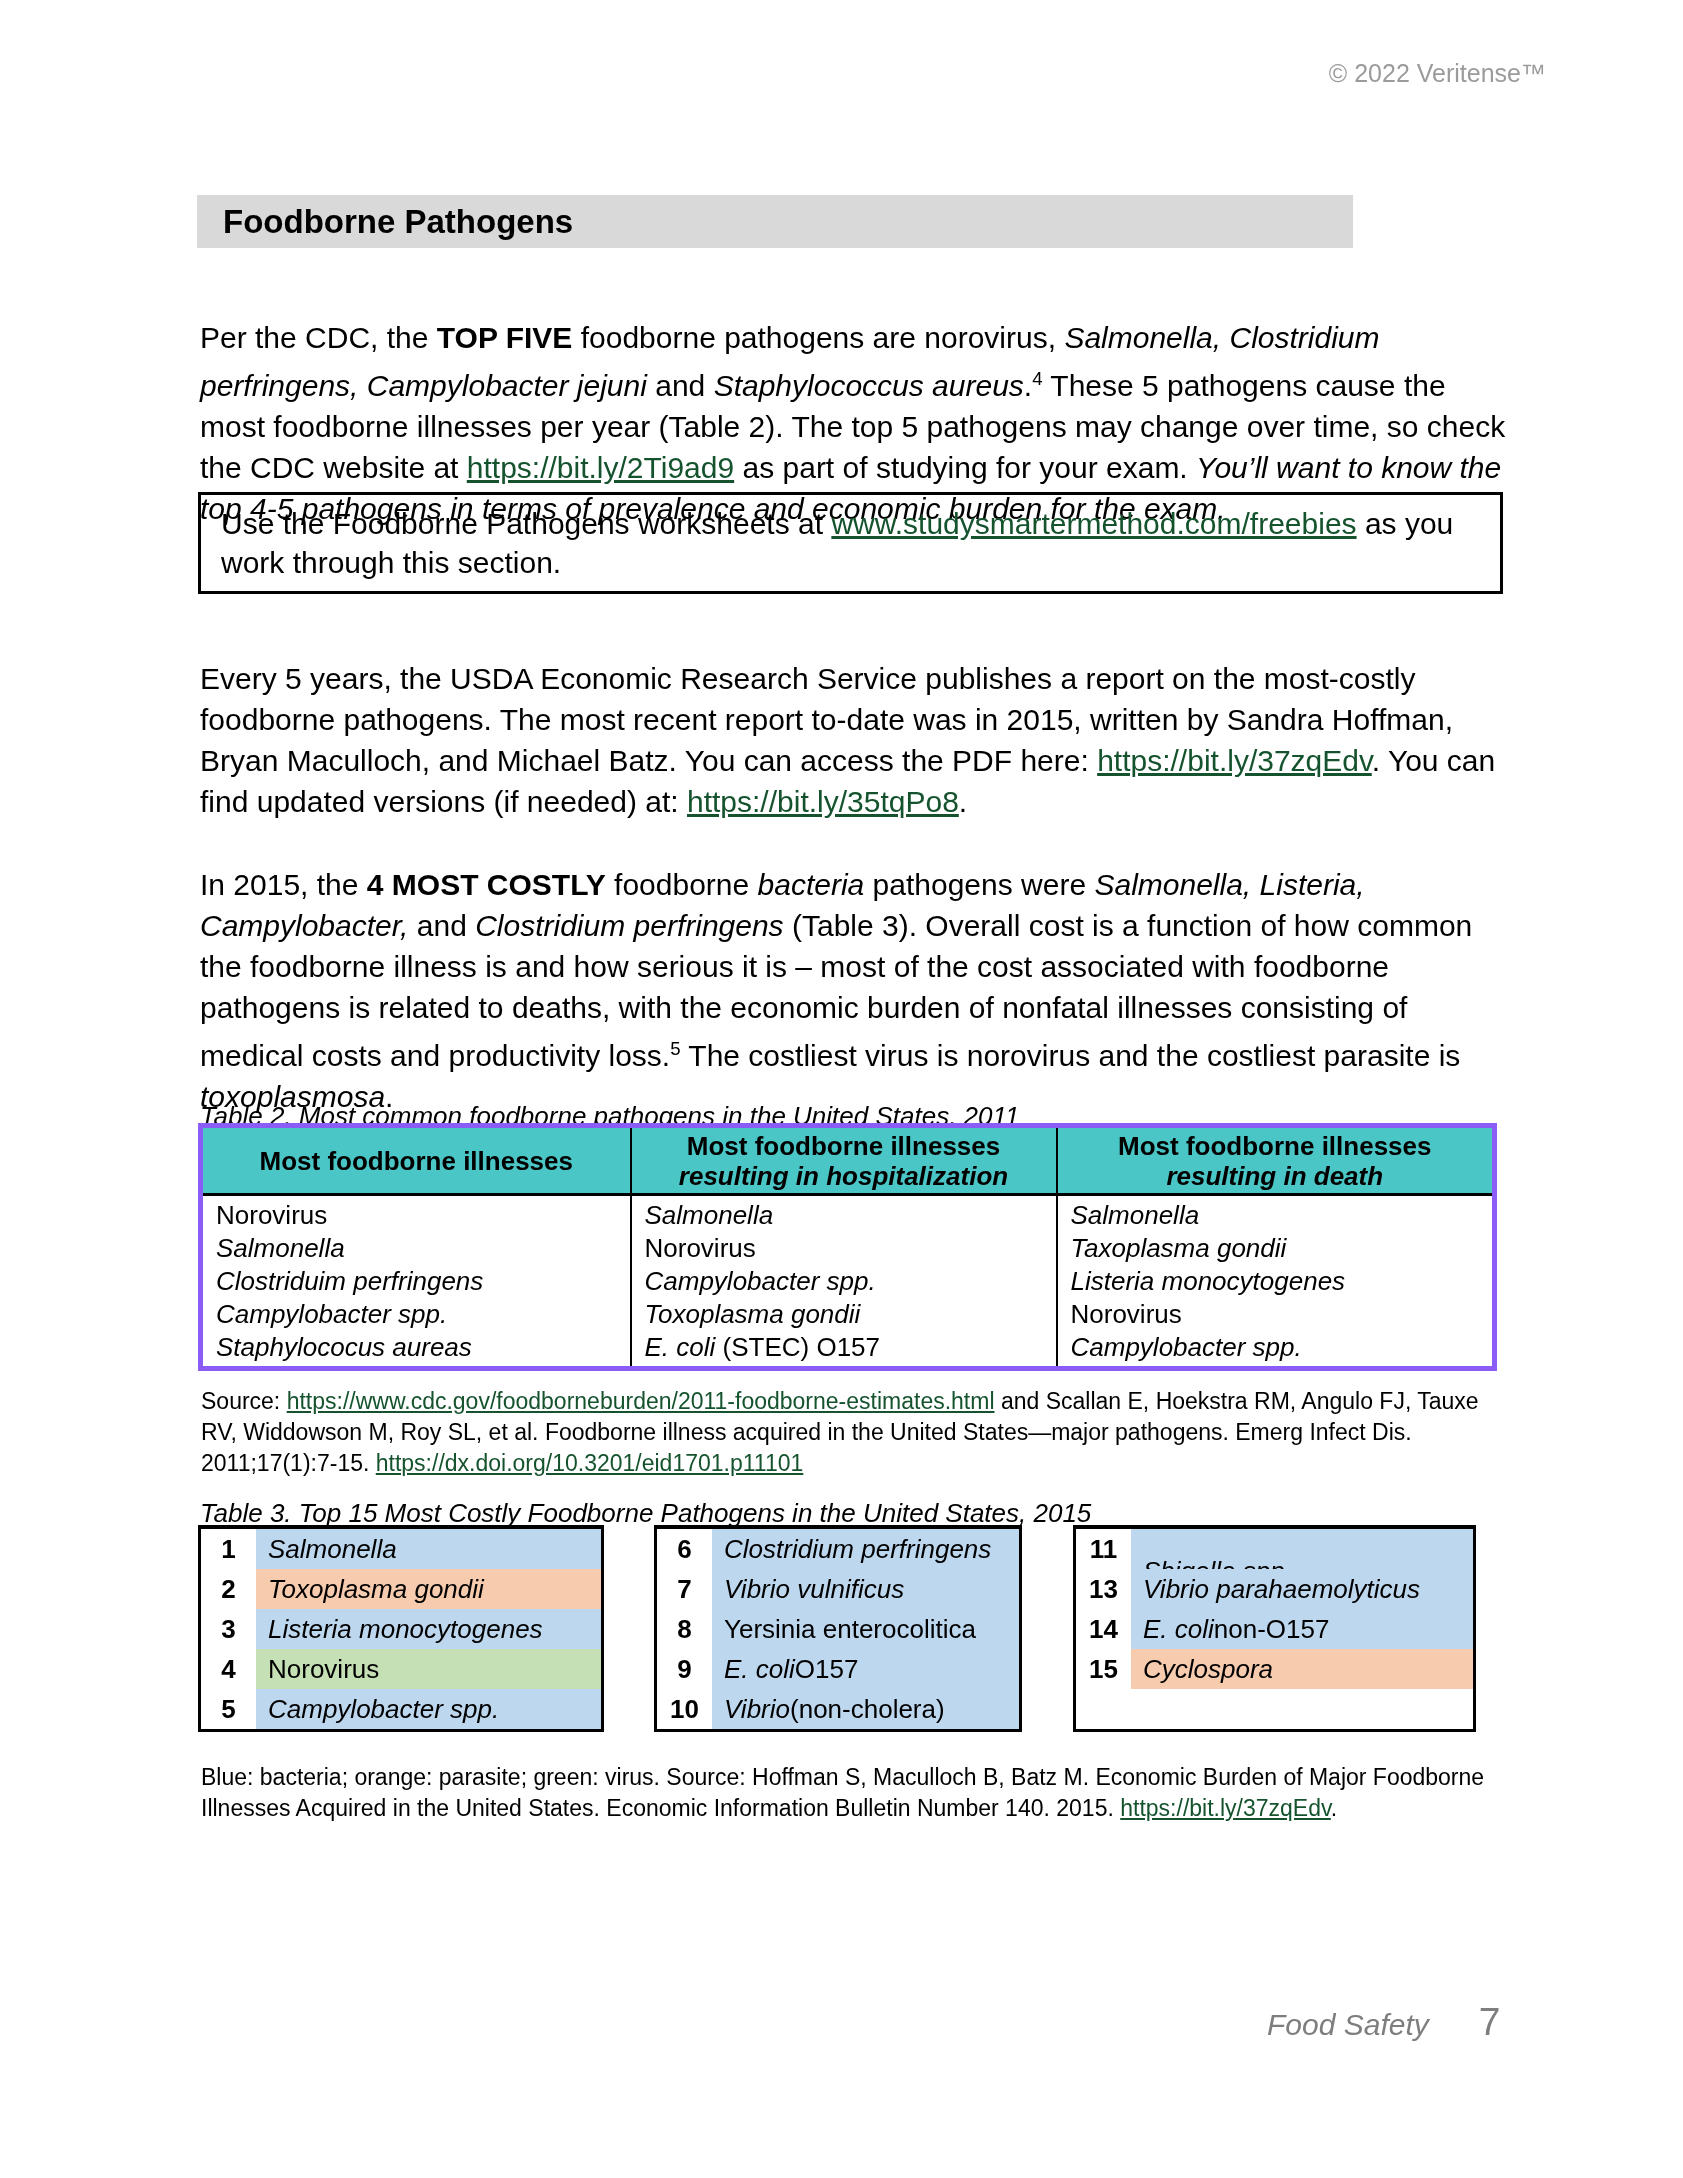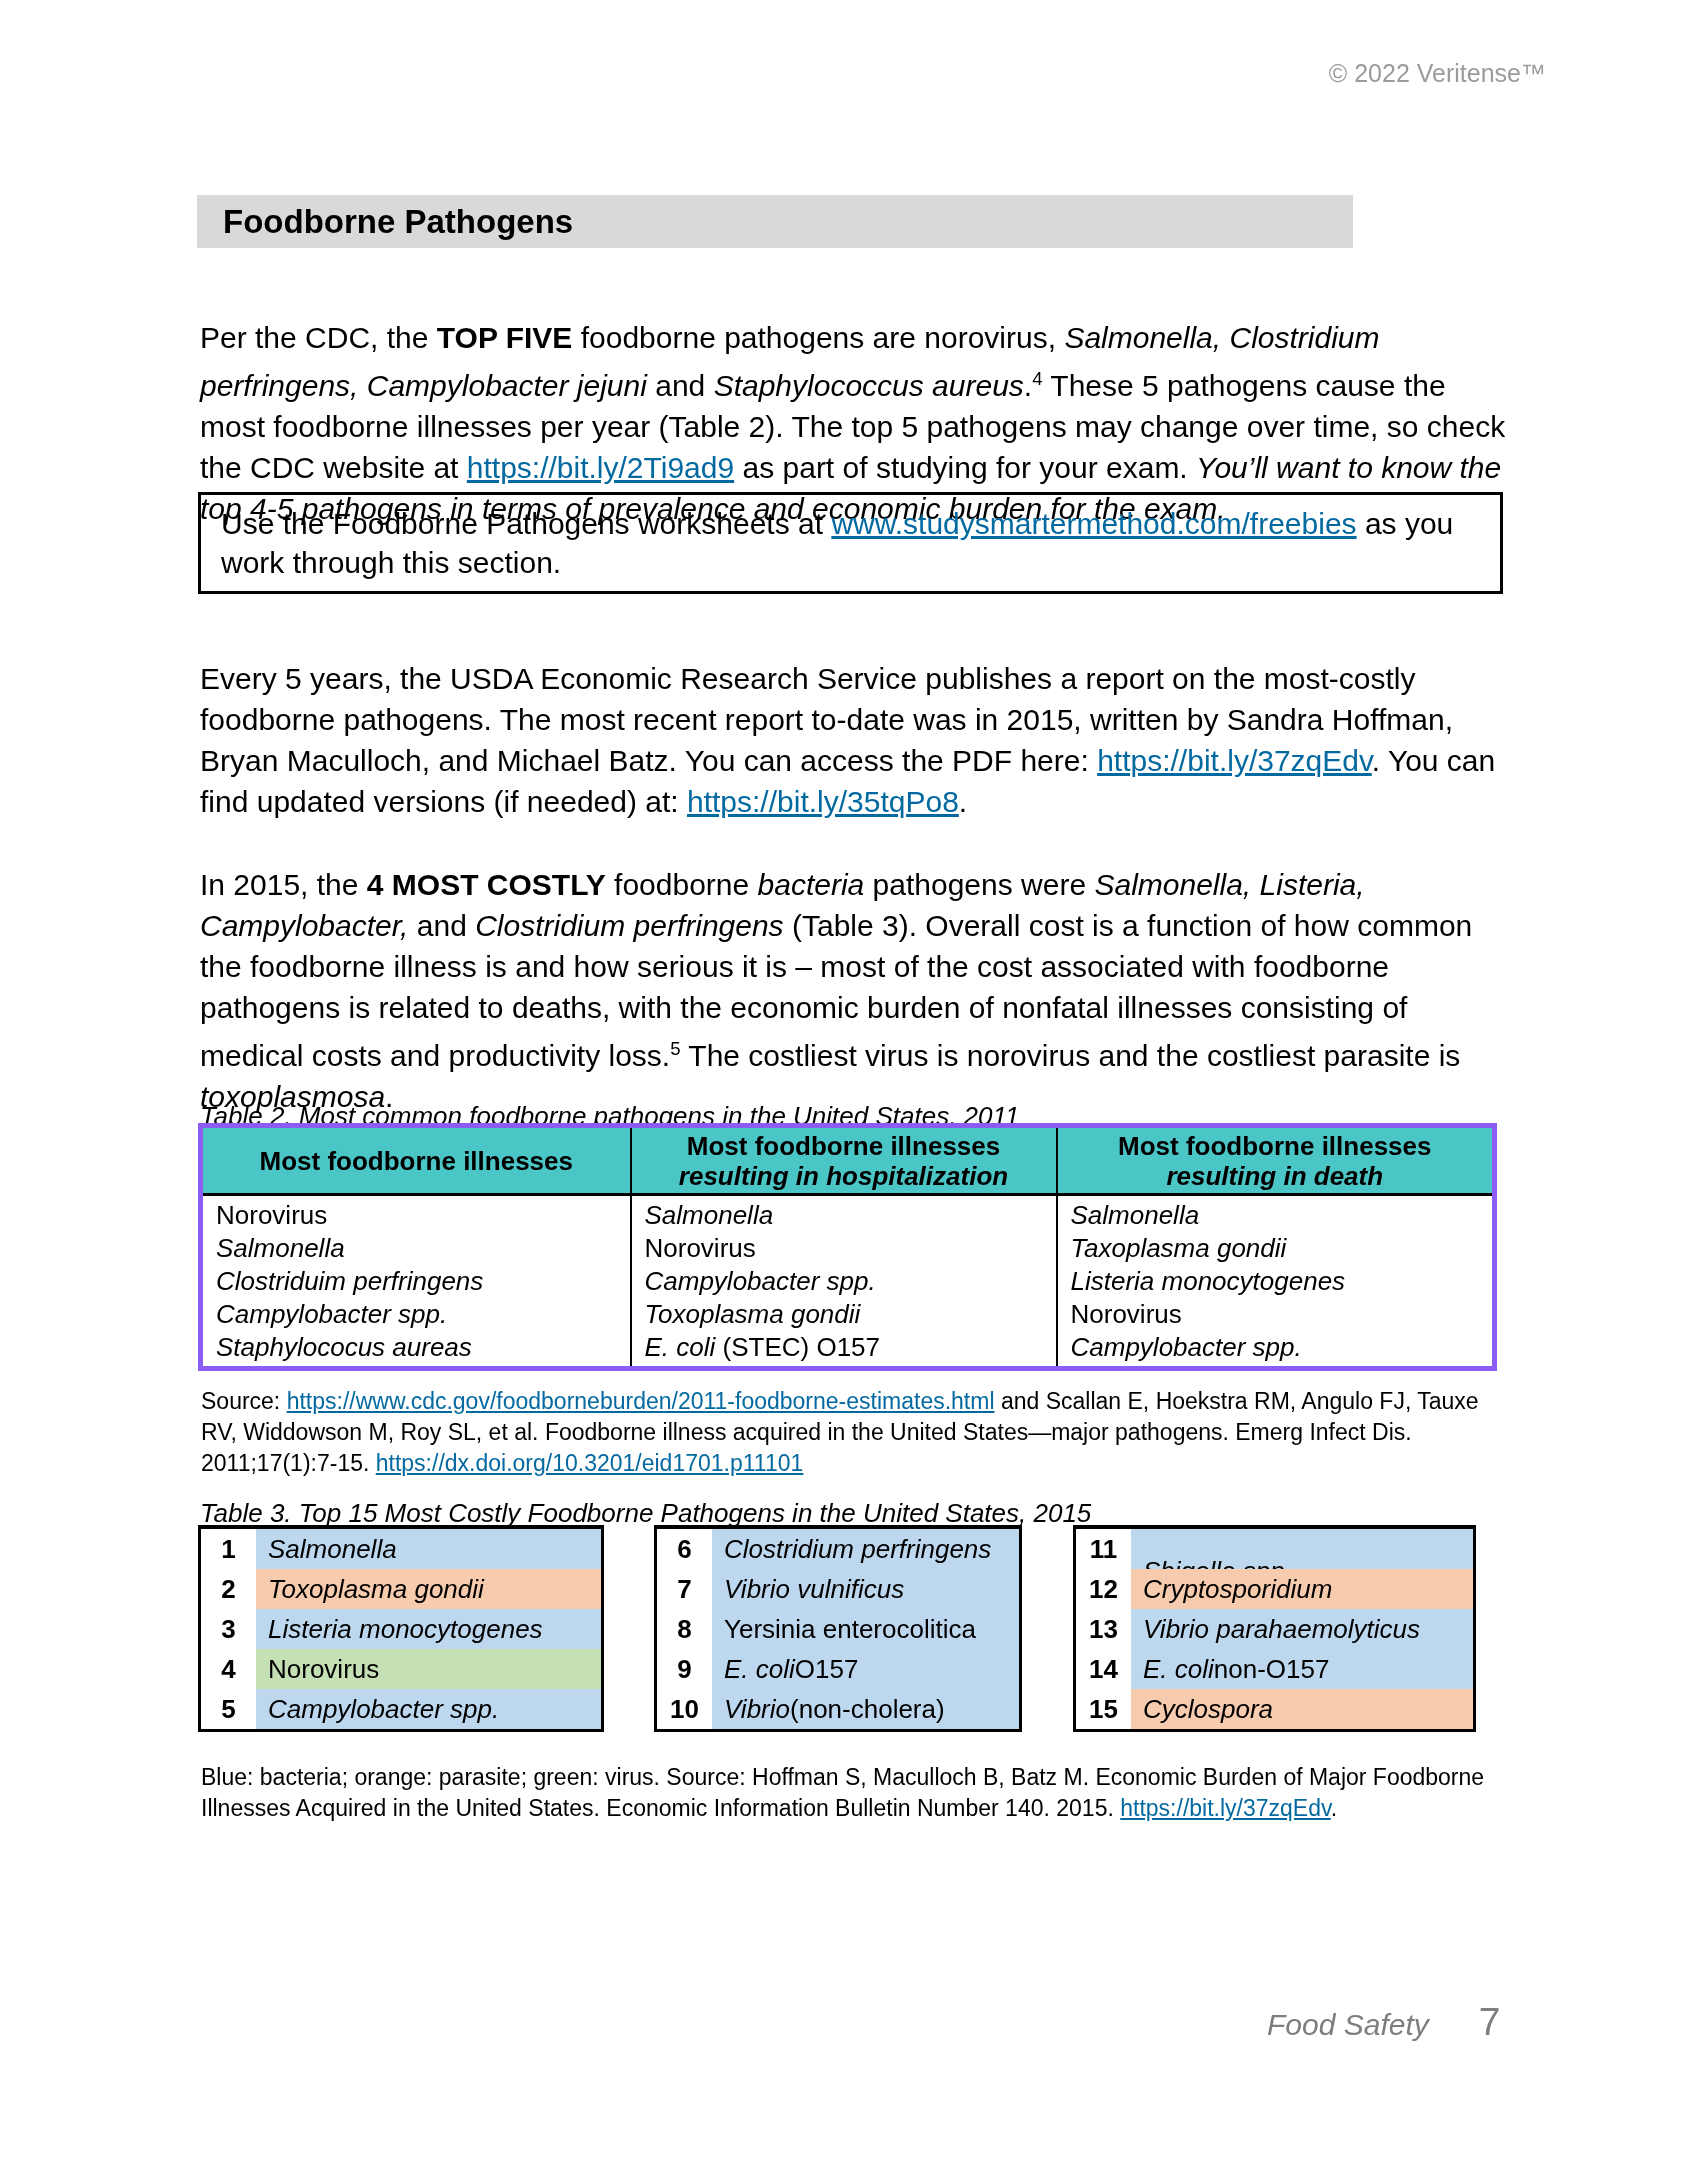--- a/index.html
+++ b/index.html
@@ -26,21 +26,21 @@
   .t2 td{border:2px solid #000;vertical-align:top;height:164px;font-size:26px;line-height:33px;padding:3px 0 2px 13px;}
   .small{position:absolute;left:201px;width:1287px;font-size:23px;line-height:31px;}
   #src2{top:1363px;}
   #legend{top:1739px;}
   .rank-boxes{position:absolute;left:198px;top:1525px;display:flex;}
   .rank-box{border:3px solid #000;border-top-width:4px;box-sizing:border-box;}
   .rank-row{display:flex;height:40px;}
   .rank-num{width:55px;flex:none;display:flex;align-items:center;justify-content:center;
             font-weight:bold;font-size:26px;background:#fff;}
   .rank-name{flex:1;display:flex;align-items:center;padding-left:12px;font-size:26px;white-space:nowrap;overflow:hidden;}
-  .lnk{color:#0369a1;cursor:pointer;}
+  .lnk{color:#14532d;cursor:pointer;}
   sup{font-size:0.62em;}
   .footer{position:absolute;top:2000px;left:1267px;display:flex;align-items:baseline;color:#7E7E7E;}
   .footer .f-label{font-style:italic;font-size:30px;}
   .footer .f-num{font-size:39px;margin-left:50px;}
 </style>
 </head>
 <body>
 
 <div class="page">
 
@@ -181,26 +181,20 @@
         </div>
       </div>
     <div class="rank-box" style="width:403px">
         <div class="rank-row">
           <span class="rank-num">11</span>
           <span class="rank-name" style="background: rgb(189, 215, 238);">
             <span style="font-style: italic; margin-top: 44px;">Shigella spp.</span>
           </span>
         </div>
         <div class="rank-row">
-          <span class="rank-num">12</span>
-          <span class="rank-name" style="background: rgb(247, 203, 173);">
-            <span style="font-style: italic;">Cryptosporidium</span>
-          </span>
-        </div>
-        <div class="rank-row">
           <span class="rank-num">13</span>
           <span class="rank-name" style="background: rgb(189, 215, 238);">
             <span style="font-style: italic;">Vibrio parahaemolyticus</span>
           </span>
         </div>
         <div class="rank-row">
           <span class="rank-num">14</span>
           <span class="rank-name" style="background: rgb(189, 215, 238);">
             <span style="font-style: italic;">E. coli</span>
             <span> non-O157</span>

